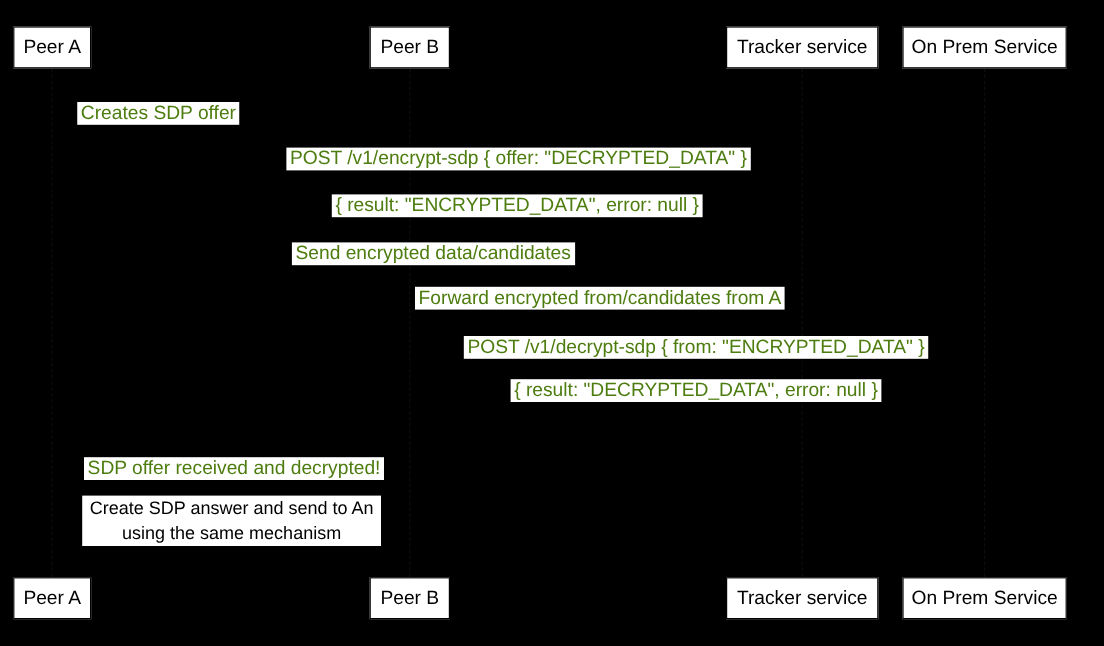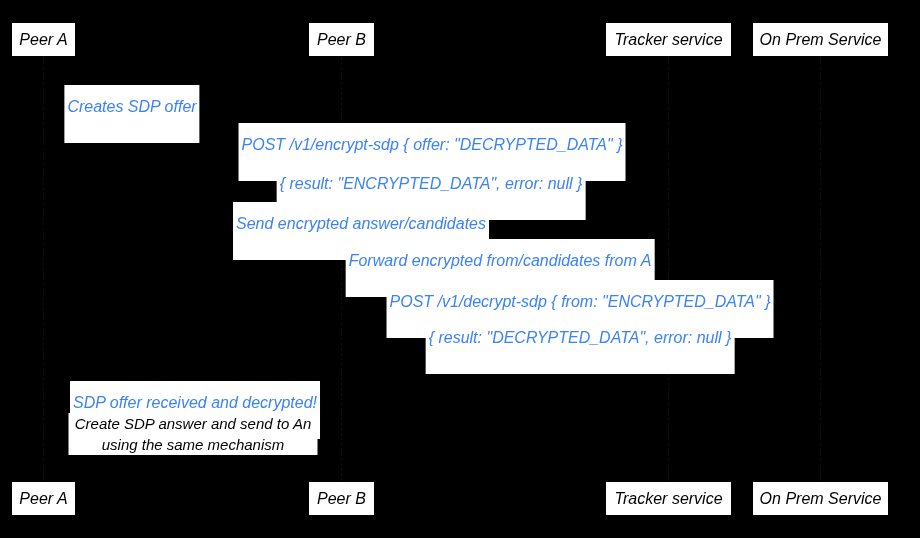--- a/index.html
+++ b/index.html
@@ -8,21 +8,20 @@
     background: #000000;
   }
   .stage {
     position: relative;
     width: 920px;
     height: 538px;
     background: #000000;
     overflow: hidden;
     font-family: "Liberation Sans", sans-serif;
     color: #000000;
-    font-style: italic;
   }
   .actor {
     position: absolute;
     background: #ffffff;
     border: 1px solid #000000;
     box-sizing: border-box;
     display: flex;
     align-items: center;
     justify-content: center;
     font-size: 16px;
@@ -31,25 +30,25 @@
   }
   .lifeline {
     position: absolute;
     width: 0;
     border-left: 1px dashed #0d0d0d;
   }
   .msg-label {
     position: absolute;
     transform: translateX(-50%);
     background: #ffffff;
-    color: #3b82f6;
+    color: #4d7c0f;
     font-size: 16px;
     line-height: 19px;
-    height: 34px;
-    padding: 12px 3px;
+    height: 19px;
+    padding: 0 3px;
     white-space: nowrap;
   }
   .note-label {
     position: absolute;
     transform: translateX(-50%);
     background: #ffffff;
     color: #000000;
     font-size: 15px;
     line-height: 21px;
     padding: 0 4px;
@@ -90,21 +89,21 @@
   <div class="actor" style="left:605px; top:22px; width:127px; height:35px;">
       <span>Tracker service</span>
     </div>
   <div class="actor" style="left:752px; top:22px; width:137px; height:35px;">
       <span>On Prem Service</span>
     </div>
 
   <div class="msg-label" style="left:132px; top:85px;">Creates SDP offer</div>
   <div class="msg-label" style="left:432px; top:123px;">POST /v1/encrypt-sdp { offer: "DECRYPTED_DATA" }</div>
   <div class="msg-label" style="left:431px; top:162px;">{ result: "ENCRYPTED_DATA", error: null }</div>
-  <div class="msg-label" style="left:361px; top:202px;">Send encrypted answer/candidates</div>
+  <div class="msg-label" style="left:361px; top:202px;">Send encrypted data/candidates</div>
   <div class="msg-label" style="left:500px; top:239px;">Forward encrypted from/candidates from A</div>
   <div class="msg-label" style="left:580px; top:280px;">POST /v1/decrypt-sdp { from: "ENCRYPTED_DATA" }</div>
   <div class="msg-label" style="left:580px; top:316px;">{ result: "DECRYPTED_DATA", error: null }</div>
   <div class="msg-label" style="left:195px; top:381px;">SDP offer received and decrypted!</div>
 
   <div class="note-label" style="left:193px; top:413px; width:241px;">Create SDP answer and send to An
 using the same mechanism</div>
 
   <div class="actor" style="left:11px;  top:481px; width:65px;  height:35px;">
       <span>Peer A</span>

